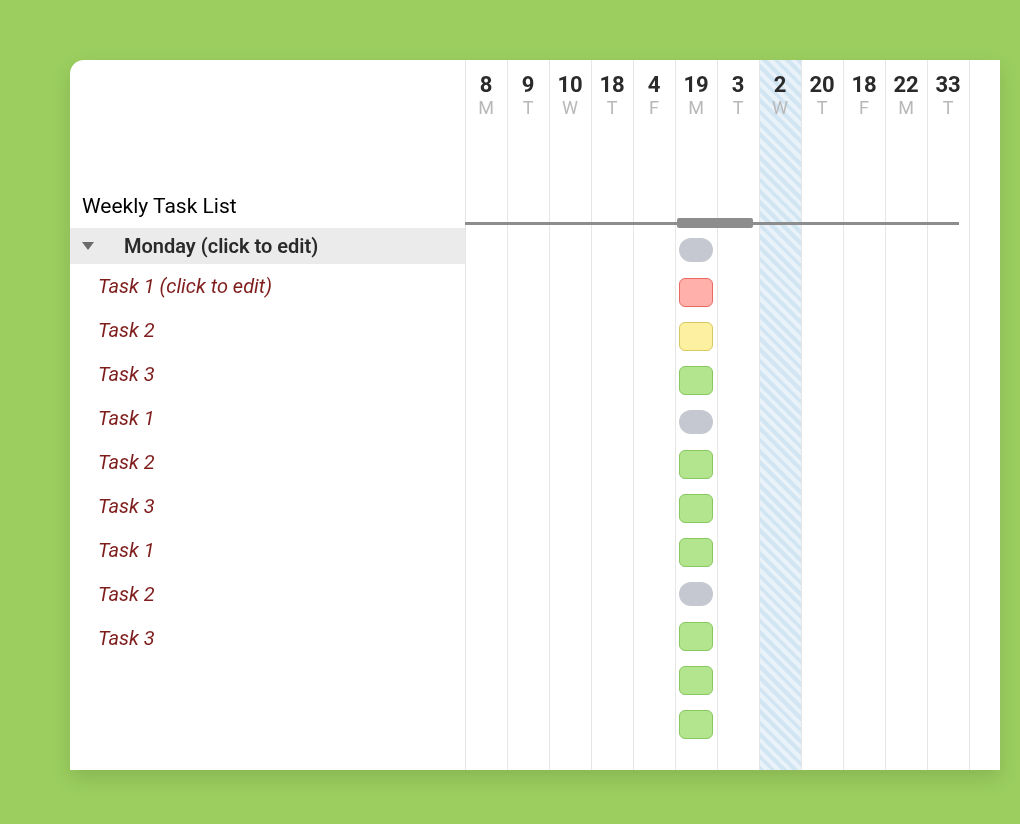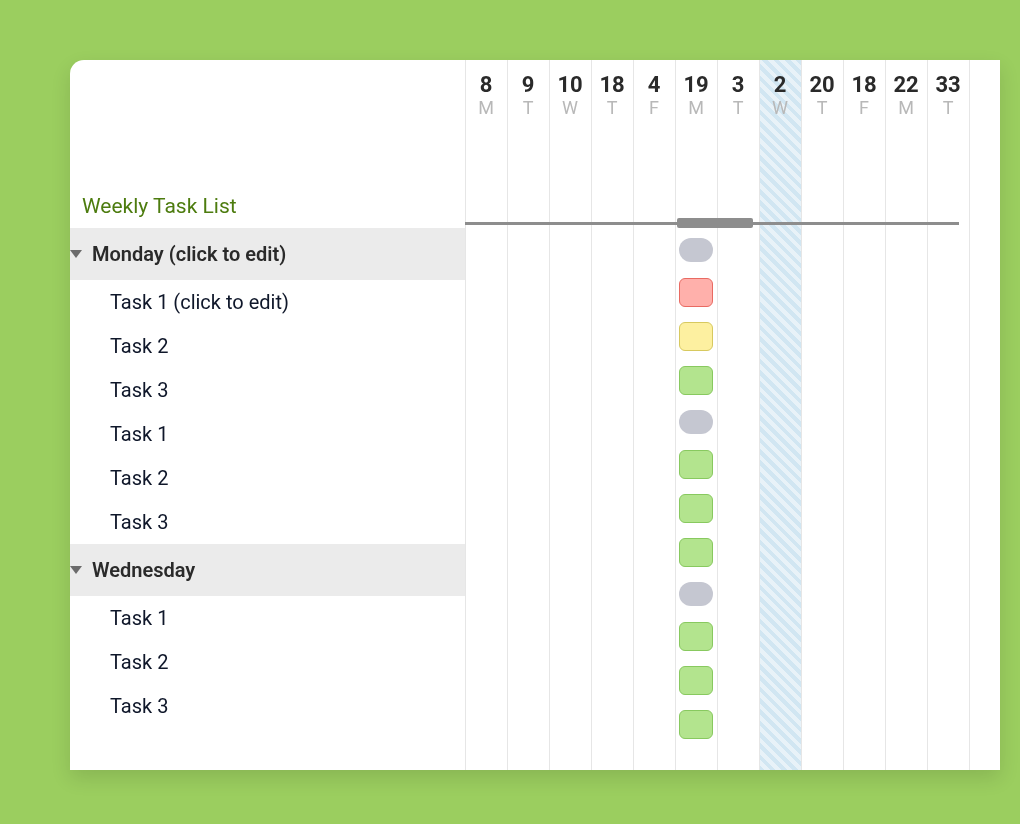--- a/index.html
+++ b/index.html
@@ -35,48 +35,51 @@
     flex: 1;
     position: relative;
     overflow: hidden;
   }
   .left-spacer {
     height: 128px;
   }
   .list-title {
     font-size: 21px;
     font-weight: 400;
-    color: #4d7c0f;
+    color: #000000;
     padding: 6px 12px 10px 12px;
   }
   .group-header {
     background: #ebebeb;
-    height: 52px;
+    height: 36px;
     display: flex;
     align-items: center;
+    padding-left: 12px;
     font-size: 20px;
     font-weight: 600;
     color: #2a2a2a;
+    gap: 20px;
   }
   .chevron {
     display: inline-block;
     width: 0;
     height: 0;
     border-left: 6px solid transparent;
     border-right: 6px solid transparent;
     border-top: 8px solid #6b6b6b;
     margin-right: 10px;
   }
   .task-item {
     height: 44px;
     display: flex;
     align-items: center;
-    padding-left: 40px;
+    padding-left: 28px;
     font-size: 20px;
-    color: #0f172a;
+    color: #7f1d1d;
+    font-style: italic;
   }
   
   .timeline-header {
     height: 68px;
     display: flex;
     position: absolute;
     top: 0;
     left: 0;
     right: 0;
   }
@@ -185,24 +188,20 @@
           <span>Task 3</span>
         </div>
         <div class="task-item">
           <span>Task 1</span>
         </div>
         <div class="task-item">
           <span>Task 2</span>
         </div>
         <div class="task-item">
           <span>Task 3</span>
-        </div>
-        <div class="group-header">
-          <span class="chevron"></span>
-          <span>Wednesday</span>
         </div>
         <div class="task-item">
           <span>Task 1</span>
         </div>
         <div class="task-item">
           <span>Task 2</span>
         </div>
         <div class="task-item">
           <span>Task 3</span>
         </div>

